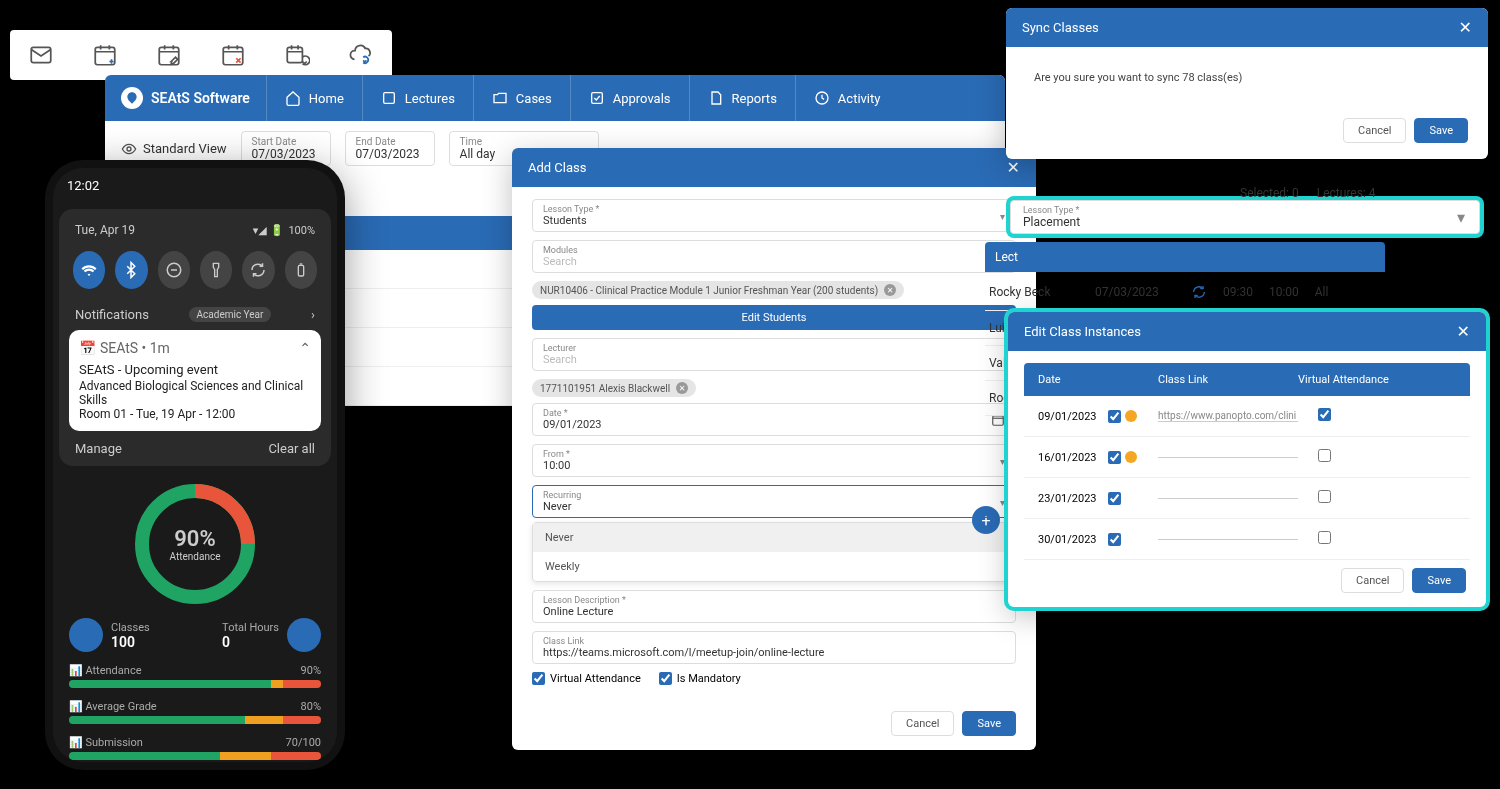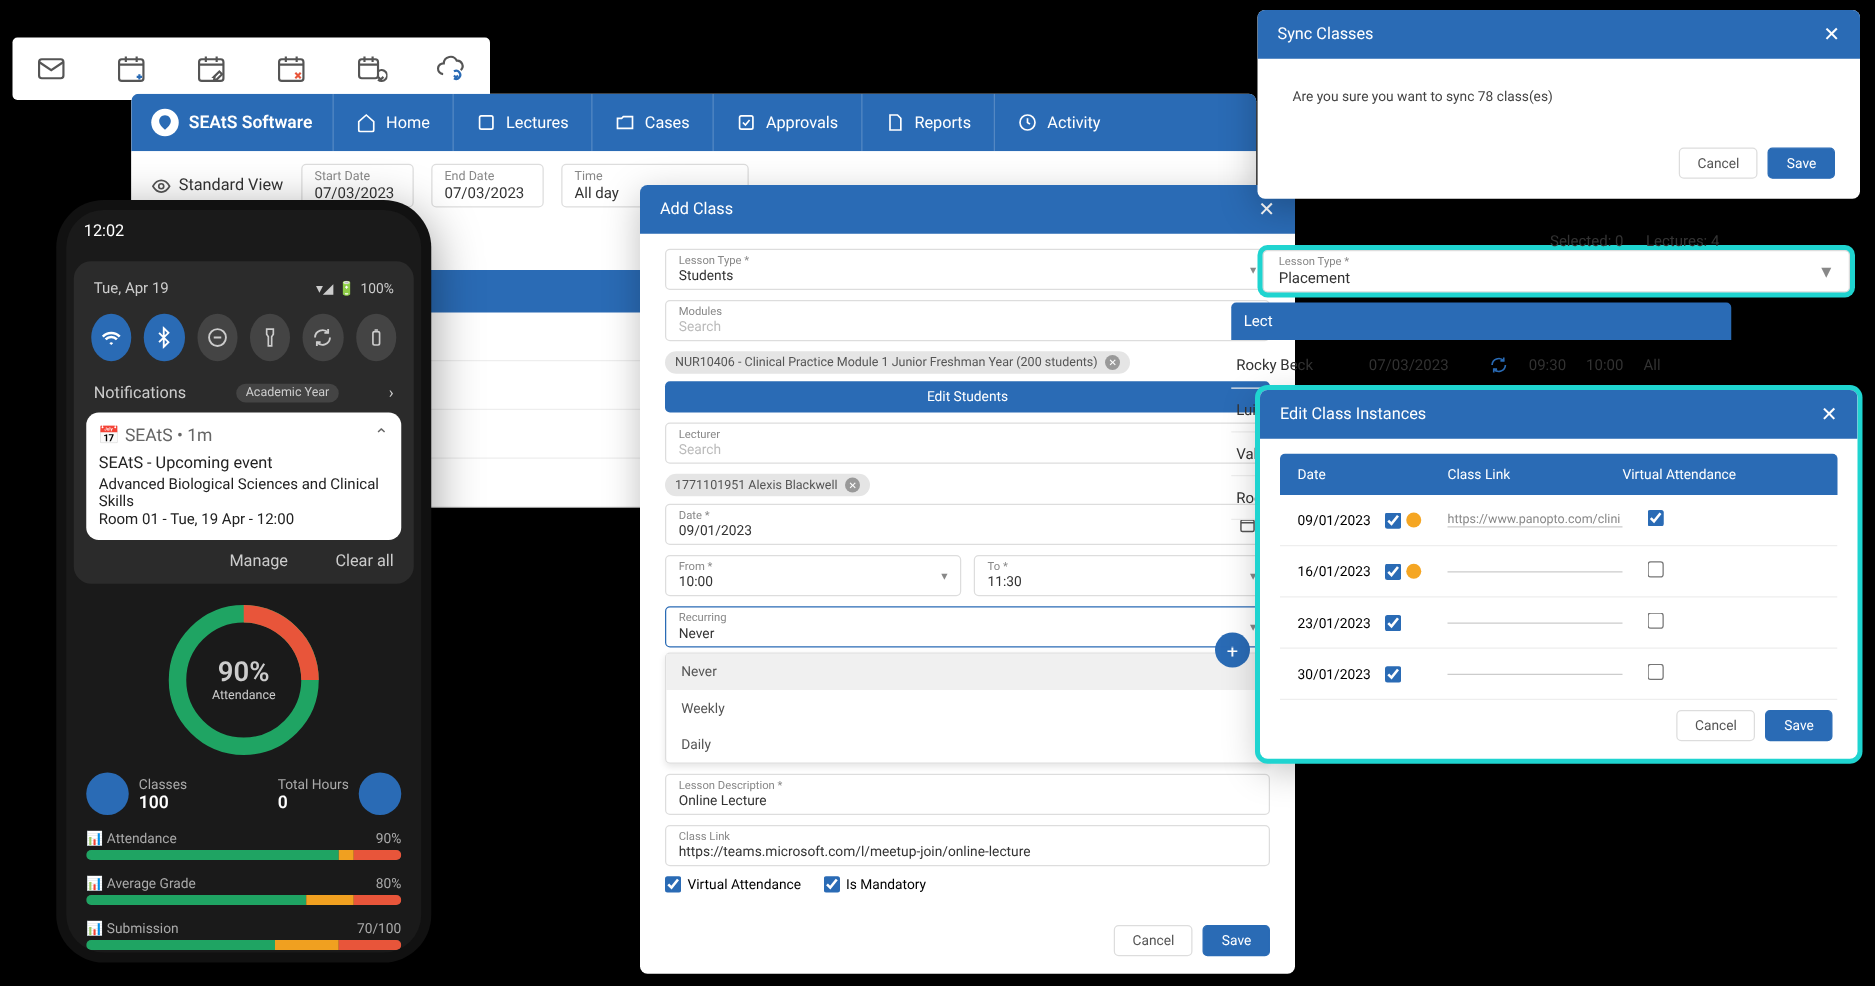--- a/index.html
+++ b/index.html
@@ -40,21 +40,21 @@
 .notif-panel { background: #2b2b2b; margin: 6px; border-radius: 14px; padding: 10px; }
 .notif-head { display: flex; justify-content: space-between; align-items: flex-end; color: #ccc; font-size: 12px; padding: 4px 6px; }
 .notif-head .right { display: flex; gap: 4px; align-items: center; font-size: 11px; }
 .qs-row { display: flex; gap: 10px; padding: 10px 4px; }
 .qs { width: 38px; height: 38px; border-radius: 50%; background: #444; display: flex; align-items: center; justify-content: center; color: #ccc; }
 .qs.on { background: #2a6bb5; color: #fff; }
 .notif-label { color: #ccc; font-size: 13px; padding: 8px 6px; display: flex; justify-content: space-between; align-items: center; }
 .notif-card { background: #fff; border-radius: 10px; padding: 10px; color: #222; font-size: 12px; }
 .notif-card .top { display: flex; justify-content: space-between; align-items: center; color: #666; font-size: 14px; margin-bottom: 6px; }
 .notif-card .title { font-size: 13px; margin-bottom: 2px; }
-.notif-actions { display: flex; justify-content: flex-end; color: #ccc; font-size: 13px; padding: 10px 6px 0; gap: 38px; }
+.notif-actions { display: flex; justify-content: space-between; color: #ccc; font-size: 13px; padding: 10px 6px 0; gap: 38px; }
 .phone-dim { position: absolute; inset: 0; background: rgba(0,0,0,0.55); z-index: 1; }
 .phone-screen > * { position: relative; z-index: 2; }
 .phone-bg { position: absolute; top: 300px; left: 0; right: 0; padding: 16px; z-index: 0; }
 .ring { width: 120px; height: 120px; border-radius: 50%; border: 14px solid #1fa463; margin: 0 auto; display: flex; align-items: center; justify-content: center; color: #ccc; position: relative; }
 .ring::after { content: ''; position: absolute; inset: -14px; border-radius: 50%; border: 14px solid transparent; border-top-color: #e8553a; transform: rotate(45deg); }
 .stats-row { display: flex; justify-content: space-between; margin-top: 14px; color: #aaa; font-size: 11px; }
 .stat-box { display: flex; gap: 8px; align-items: center; }
 .stat-ico { width: 34px; height: 34px; background: #2a6bb5; border-radius: 50%; }
 .bar-row { margin-top: 12px; }
 .bar-label { display: flex; justify-content: space-between; color: #aaa; font-size: 11px; margin-bottom: 3px; }
@@ -432,33 +432,28 @@
         <svg width="14" height="14" viewBox="0 0 24 24" fill="none" stroke="#555" stroke-width="2">
           <rect x="3" y="5" width="18" height="16" rx="2"></rect>
           <path d="M3 9h18"></path>
         </svg>
       </div>
     <div class="row2">
       <div class="mfield sel">
           <div class="ml">From *</div>
           <div class="mv">10:00</div>
         </div>
-      <div class="mfield sel">
-          <div class="ml">To *</div>
-          <div class="mv">11:30</div>
-        </div>
     </div>
     <div class="mfield sel active">
         <div class="ml">Recurring</div>
         <div class="mv">Never</div>
       </div>
     <div class="dropdown">
       <div class="dd-item sel">Never</div>
       <div class="dd-item">Weekly</div>
-      <div class="dd-item">Daily</div>
     </div>
     <div class="mfield">
         <div class="ml">Lesson Description *</div>
         <div class="mv">Online Lecture</div>
       </div>
     <div class="mfield">
         <div class="ml">Class Link</div>
         <div class="mv">https://teams.microsoft.com/l/meetup-join/online-lecture</div>
       </div>
     <div class="checks">

